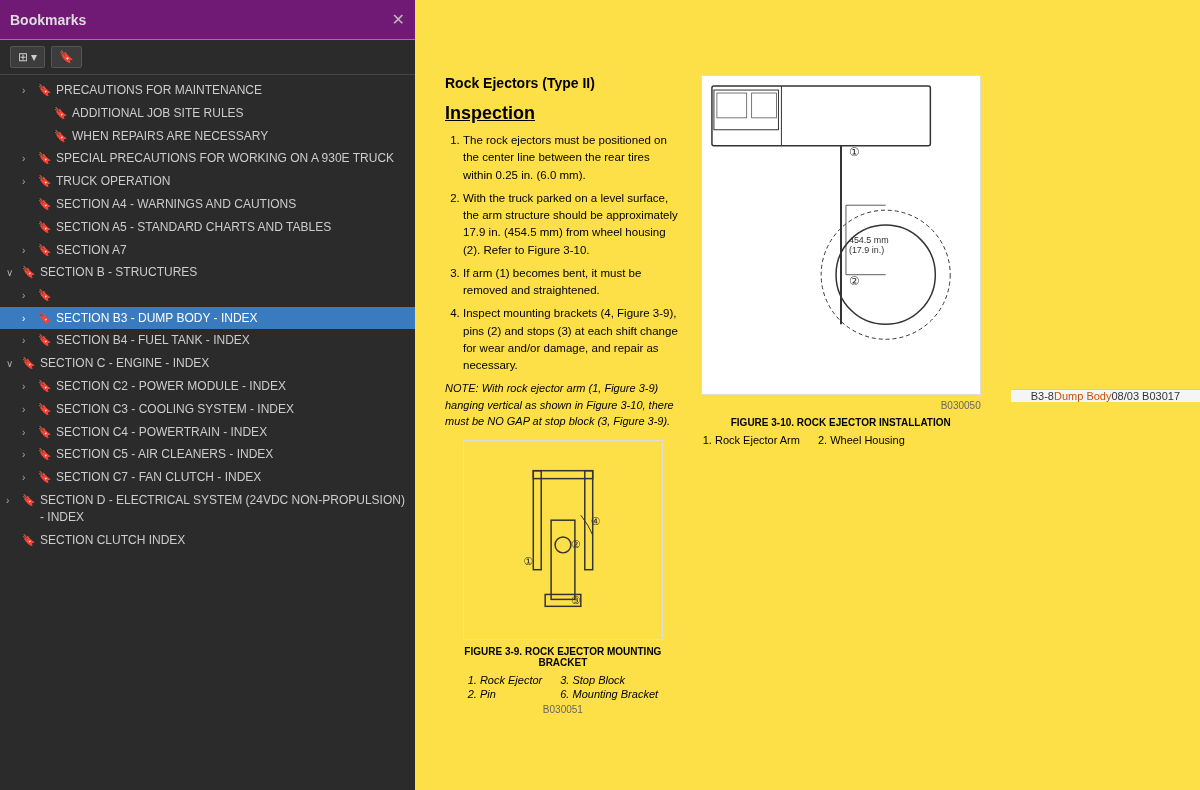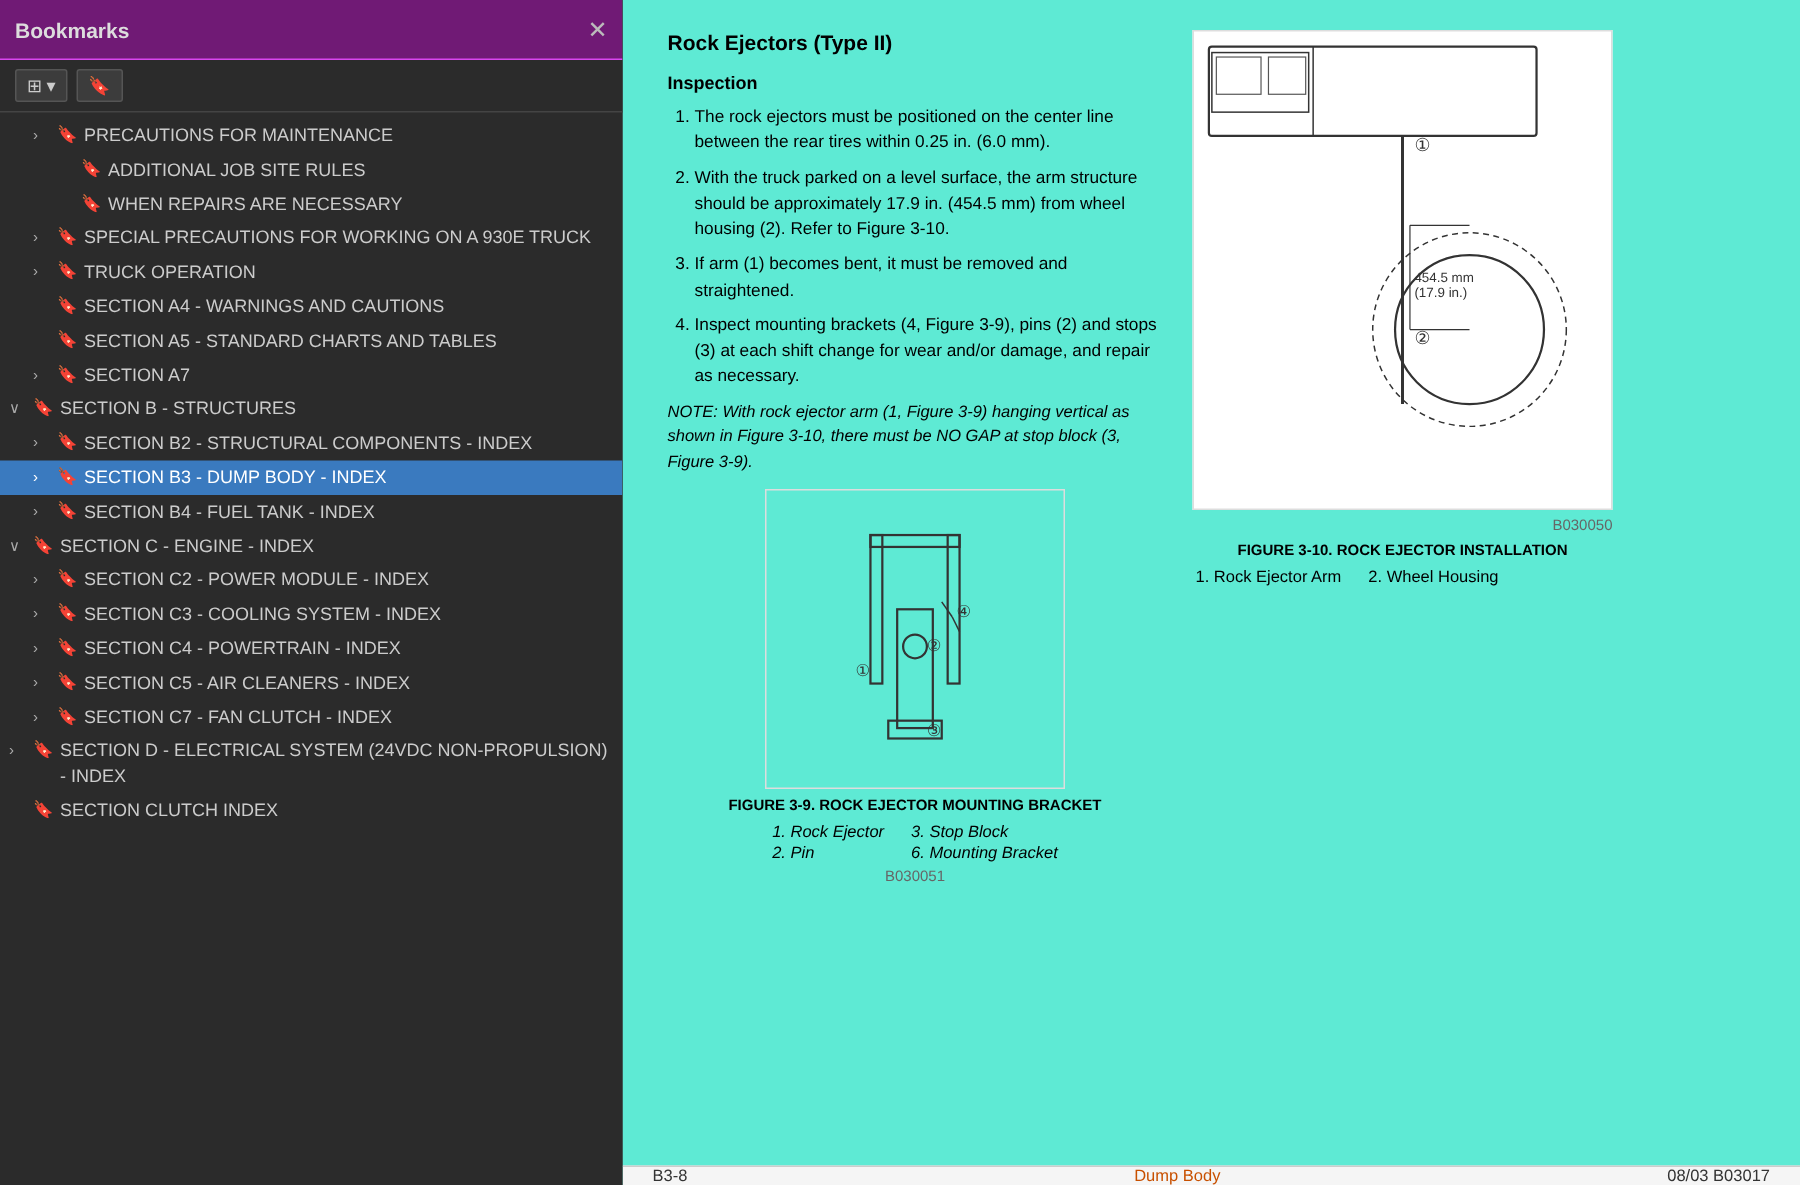--- a/index.html
+++ b/index.html
@@ -98,24 +98,25 @@
 
     .bm-item.selected .bookmark-icon { color: #fff; }
     .bm-item.selected .chevron { color: #fff; }
 
     .indent-1 { padding-left: 22px; }
     .indent-2 { padding-left: 38px; }
 
     
     #main-content {
       flex: 1;
-      background: #5eead4;
-      display: flex;
-      flex-direction: column;
+      background: #fde047;
+      display: flex;
+      flex-direction: row;
       overflow: hidden;
+      align-items: center;
     }
 
     #doc-body {
       flex: 1;
       overflow-y: auto;
       padding: 20px 30px;
       display: flex;
       gap: 20px;
     }
 
@@ -125,24 +126,25 @@
     }
 
     #doc-text h2 {
       font-size: 14px;
       font-weight: bold;
       margin-bottom: 12px;
       color: #000;
     }
 
     #doc-text h3 {
-      font-size: 12px;
+      font-size: 18px;
       font-weight: bold;
       margin-bottom: 8px;
       color: #000;
+      text-decoration: underline;
     }
 
     #doc-text p, #doc-text li {
       font-size: 11.5px;
       color: #000;
       line-height: 1.5;
       margin-bottom: 6px;
     }
 
     #doc-text ol {
@@ -256,21 +258,20 @@
         <span class="label">SECTION A7</span>
       </div>
       <div class="bm-item">
         <span class="chevron">∨</span>
         <span class="bookmark-icon">🔖</span>
         <span class="label">SECTION B - STRUCTURES</span>
       </div>
       <div class="bm-item indent-1">
         <span class="chevron">›</span>
         <span class="bookmark-icon">🔖</span>
-        <span class="label">SECTION B2 - STRUCTURAL COMPONENTS - INDEX</span>
       </div>
       <div class="bm-item indent-1 selected">
         <span class="chevron">›</span>
         <span class="bookmark-icon">🔖</span>
         <span class="label">SECTION B3 - DUMP BODY - INDEX</span>
       </div>
       <div class="bm-item indent-1">
         <span class="chevron">›</span>
         <span class="bookmark-icon">🔖</span>
         <span class="label">SECTION B4 - FUEL TANK - INDEX</span>

